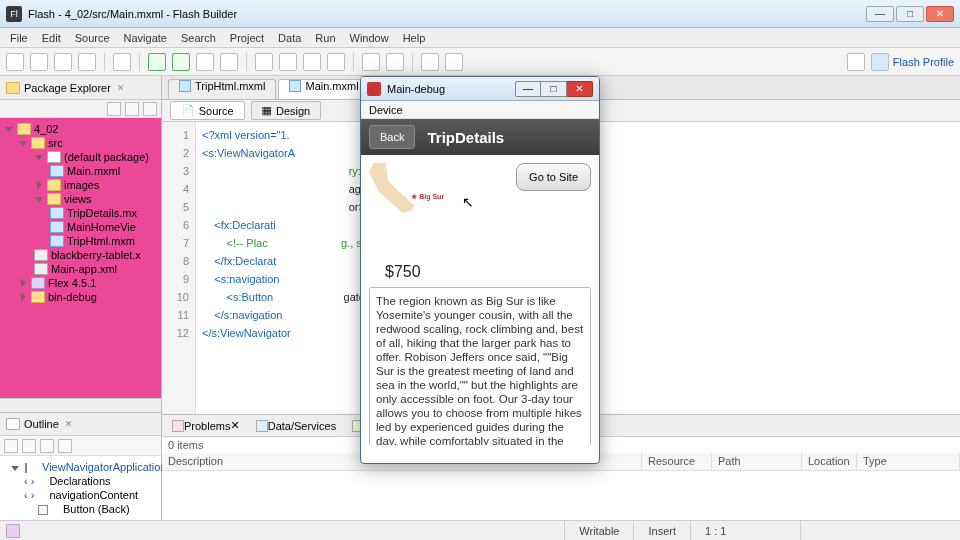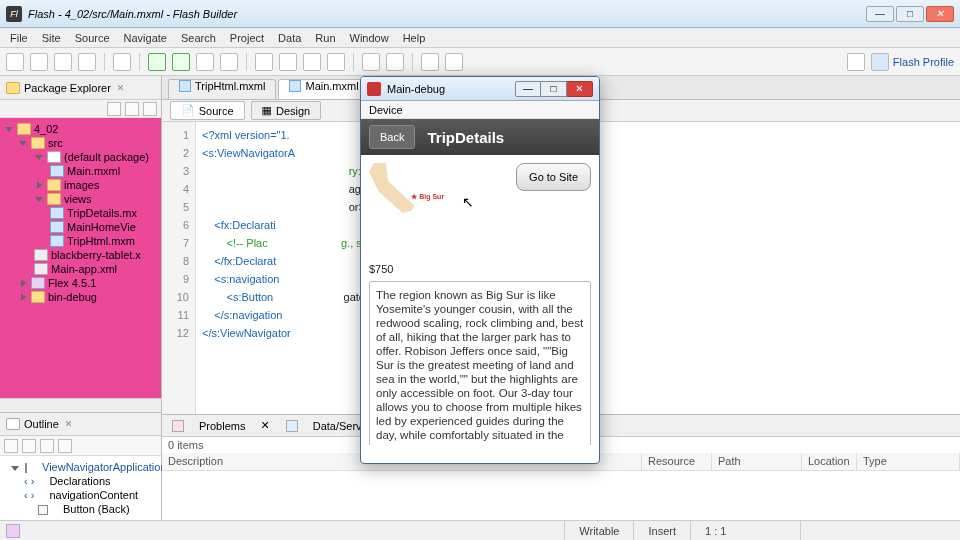--- a/index.html
+++ b/index.html
@@ -1,17 +1,17 @@
 <!DOCTYPE html>
 <html><head>
 <meta charset="utf-8">
 <style>
 * { margin:0; padding:0; box-sizing:border-box; font-family:Tahoma,Arial,sans-serif; font-size:11px; }
 body { background:#f0f0f0; width:960px; height:540px; overflow:hidden; position:relative; }
-.titlebar { height:28px; background:linear-gradient(#eaf3fb,#d2e4f4); display:flex; align-items:center; padding:0 6px; border-bottom:1px solid #a0b8cc;font-style:italic; }
+.titlebar { height:28px; background:linear-gradient(#eaf3fb,#d2e4f4); display:flex; align-items:center; padding:0 6px; border-bottom:1px solid #a0b8cc; }
 .titlebar .fl-icon { width:16px; height:16px; background:#3a3a3a; color:#fff; font-size:9px; text-align:center; line-height:16px; margin-right:6px; border-radius:2px; }
 .titlebar .txt { flex:1; }
 .winbtns { display:flex; gap:2px; }
 .winbtn { width:28px; height:16px; border:1px solid #9aa; background:#e8eef5; border-radius:2px; display:flex; align-items:center; justify-content:center; font-size:10px; color:#333; }
 .winbtn.close { background:#e76; color:#fff; border-color:#c54; }
 .menubar { height:20px; background:#efefef; display:flex; align-items:center; padding:0 4px; gap:2px; border-bottom:1px solid #ccc; }
 .menubar span { padding:2px 6px; color:#333; }
 .toolbar { height:28px; background:#f4f4f4; border-bottom:1px solid #ccc; display:flex; align-items:center; padding:0 6px; gap:6px; }
 .tb-ico { width:18px; height:18px; border:1px solid #bbb; background:#fff; border-radius:2px; }
 .tb-sep { width:1px; height:18px; background:#ccc; margin:0 2px; }
@@ -56,21 +56,21 @@
 .code-area { flex:1; background:#fff; display:flex; overflow:hidden; font-family:Consolas,monospace; font-size:13px; line-height:18px; }
 .gutter { width:34px; background:#f4f4f4; border-right:1px solid #ddd; text-align:right; padding:4px 6px 0 0; color:#888; }
 .gutter div { height:18px; }
 .code { padding:4px 0 0 6px; white-space:pre; color:#222; }
 .code .tag { color:#1a66b3; }
 .code .attr { color:#222; }
 .code .str { color:#1a8f1a; }
 .code .cmt { color:#2a9e2a; }
 .problems { height:106px; border-top:1px solid #bcbcbc; background:#fff; display:flex; flex-direction:column; }
 .ptabs { height:22px; background:#efefef; border-bottom:1px solid #ccc; display:flex; align-items:center; padding:0 6px; gap:8px; }
-.ptab { display:flex; align-items:center; gap:15px; padding:2px 4px; }
+.ptab { display:flex; align-items:center; gap:0; padding:2px 4px; }
 .pico { width:12px; height:12px; border:1px solid #aaa; background:#fde; }
 .pcount { padding:2px 6px; color:#555; }
 .pheads { height:18px; display:flex; border-bottom:1px solid #ddd; background:#f6f6f6; font-size:10px; color:#555; }
 .pheads div { padding:2px 6px; border-right:1px solid #ddd; }
 .statusbar { height:20px; background:#f0f0f0; border-top:1px solid #ccc; display:flex; align-items:center; font-size:11px; color:#444; }
 .statusbar .sb-ico { width:14px; height:14px; margin:0 6px; background:#e8d0f0; border:1px solid #c0a0d0; }
 .statusbar .cell { padding:0 14px; border-left:1px solid #ccc; height:100%; display:flex; align-items:center; }
 
 .dbgwin { position:absolute; left:360px; top:76px; width:240px; height:388px; background:#fff; border:1px solid #4a6a8a; border-radius:4px; box-shadow:0 4px 18px rgba(0,0,0,.35); overflow:hidden; }
 .dbg-title { height:24px; background:linear-gradient(#eaf3fb,#cfe2f5); display:flex; align-items:center; padding:0 6px; gap:6px; border-bottom:1px solid #9ab; }
@@ -82,40 +82,40 @@
 .dbg-btn.cls { background:#d8403a; color:#fff; border-color:#a32; border-radius:0 2px 2px 0; border-left:none; }
 .dbg-menu { height:18px; padding:0 8px; font-size:11px; background:#f6f6f6; border-bottom:1px solid #ddd; display:flex; align-items:center; }
 .dbg-app { background:#fff; height:326px; display:flex; flex-direction:column; }
 .app-hdr { height:36px; background:linear-gradient(#5a5a5a,#3c3c3c); display:flex; align-items:center; padding:0 8px; gap:12px; color:#fff; }
 .back-btn { background:#6a6a6a; border:1px solid #888; padding:4px 10px; border-radius:3px; color:#fff; font-size:12px; }
 .app-title { font-size:15px; font-weight:bold; }
 .app-body { flex:1; padding:8px; overflow:hidden; }
 .goto { float:right; padding:6px 12px; background:linear-gradient(#fafafa,#dcdcdc); border:1px solid #999; border-radius:8px; font-size:12px; }
 .cali { width:48px; height:52px; background:#f2dcb8; display:inline-block; clip-path:polygon(10% 0,35% 0,40% 35%,95% 82%,88% 92%,70% 96%,60% 88%,20% 55%,0 18%); position:relative; }
 .cali-lbl { position:absolute; left:42px; top:30px; font-size:7px; color:#c33; font-weight:bold; white-space:nowrap; }
-.price { margin-top:46px; font-size:11px; color:#222; }
+.price { margin-top:46px; font-size:16px; color:#222;margin-left:16px; }
 .desc { margin-top:6px; border:1px solid #bbb; border-radius:2px; padding:6px; font-size:11.5px; line-height:14px; color:#333; height:186px; overflow:hidden; }
 .cursor { position:absolute; left:462px; top:194px; font-size:14px; color:#000; pointer-events:none; }
 </style>
 </head>
 <body>
 
 <div class="titlebar">
   <div class="fl-icon">Fl</div>
   <div class="txt">Flash - 4_02/src/Main.mxml - Flash Builder</div>
   <div class="winbtns">
     <div class="winbtn">—</div>
     <div class="winbtn">□</div>
     <div class="winbtn close">✕</div>
   </div>
 </div>
 
 <div class="menubar">
   <span>File</span>
-  <span>Site</span>
+  <span>Edit</span>
   <span>Source</span>
   <span>Navigate</span>
   <span>Search</span>
   <span>Project</span>
   <span>Data</span>
   <span>Run</span>
   <span>Window</span>
   <span>Help</span>
 </div>
 

